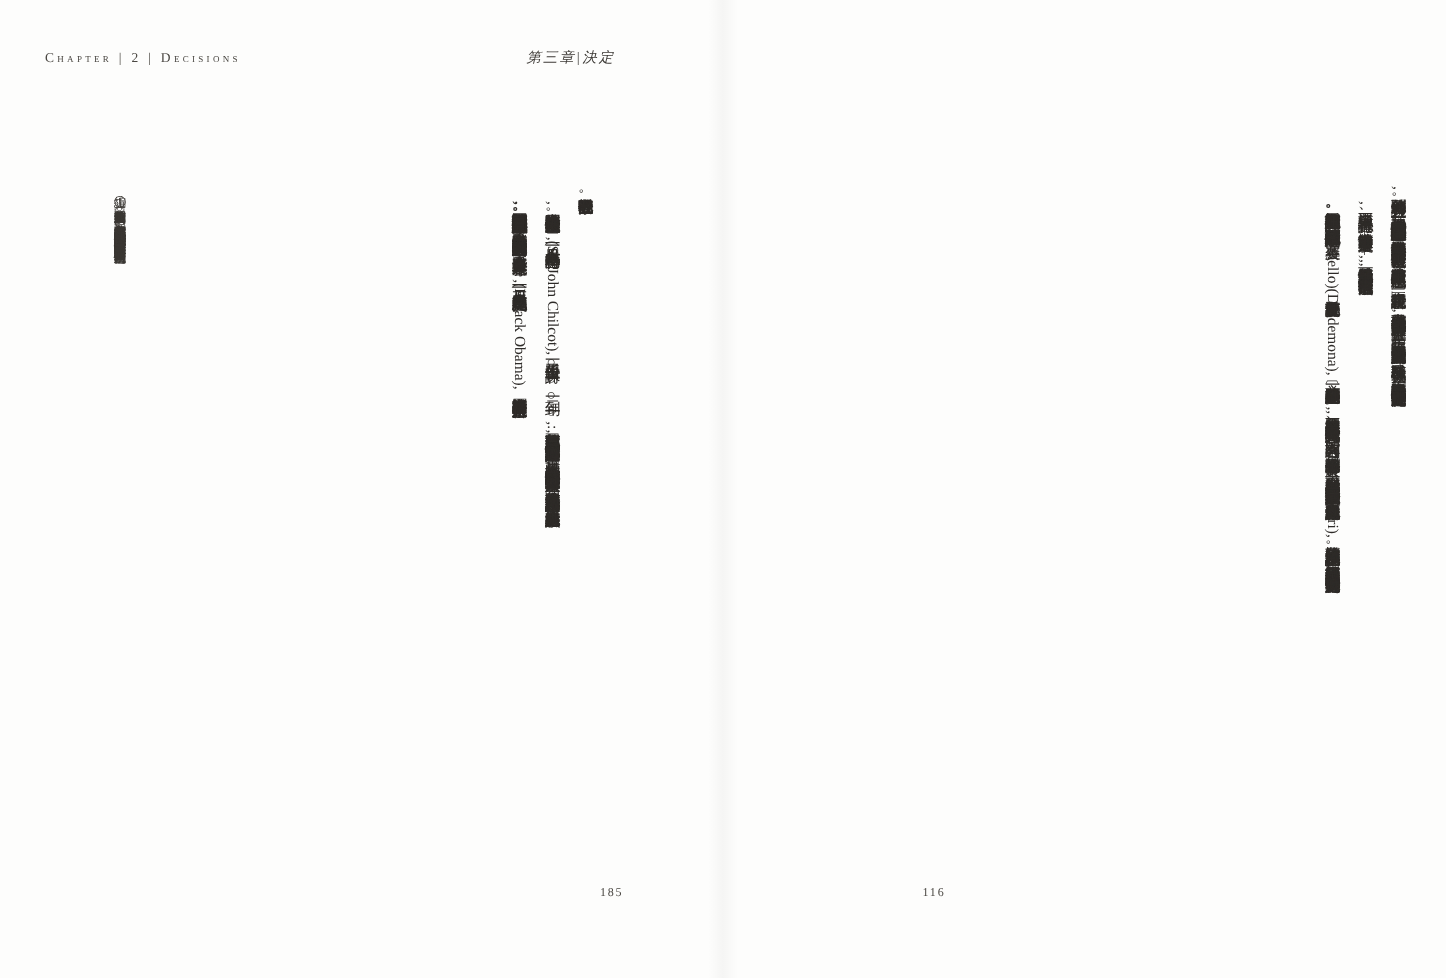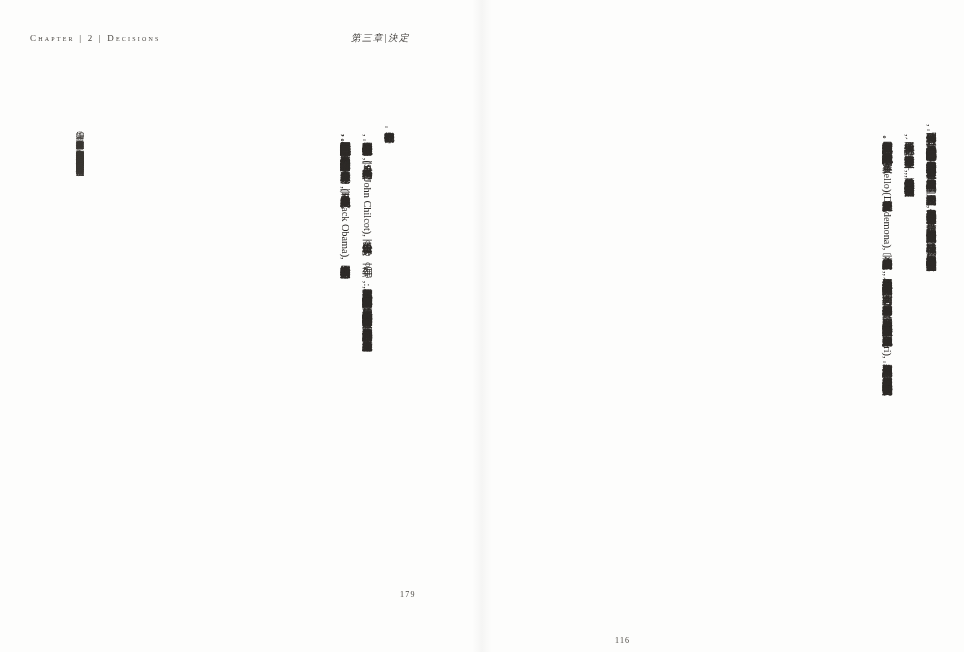--- a/index.html
+++ b/index.html
@@ -44,21 +44,21 @@
   .footnote{
     top:124px;left:30px;width:56px;height:382px;
     font-size:8px;line-height:14px;color:#3a3733;
   }
   .footnote-p{margin:0;padding-top:26px;text-indent:-26px;}
   .page-number{
     position:absolute;top:590px;
     font-size:8px;letter-spacing:1.2px;color:#4a4742;
   }
   #pagenum-117{left:400px;}
-  #pagenum-116{left:615px;margin-top:46px;}
+  #pagenum-116{left:615px;}
 </style>
 </head>
 <body>
 
 <div class="spine"></div>
 
 <div class="running-head-en">Chapter | 2 | Decisions</div>
 
 <div class="running-head-zh">第三章|決定</div>
 
@@ -73,15 +73,15 @@
     <span>編①:</span><span>《奧賽羅》是英國劇作家莎士比亞於一六○三年左右所寫的悲劇,主角奧賽羅的部屬伊阿果因不滿奧賽羅重用副將凱西奧,於是挑撥奧賽羅與妻子的關係,暗示苔絲狄蒙娜與凱西奧有曖昧之情,最後奧賽羅被嫉妒心蒙蔽,在發現贈送給妻子定情的手帕,因遭人設計在凱西奧房裡被拾獲後,便不問原委怒殺了妻子,直到真相大白,他悔恨悲憤自刎。</span>
   </p>
 </div>
 
 <div id="page-right-text" class="vblock main-text">
   <p class="para"><span>你聽到傳聞,說對方有了外遇。根據古希臘人的意見,</span><span class="bold">稱職的慎思者應該遵循的第一條規則是,「不要急著考慮」。</span><span>慎思沒有衝動的容身之處,大吵一架後你可能會想離開另一半,但到了下週,往往事情看起來就不一樣了。確實有句希臘諺語是這麼說的:「在晚上慎思。」(我們會說「睡一覺起來再說」。)在電子郵件出現之前,我們會在生氣時寫實體信,放在大門邊,打算早上拿去寄。等隔天醒來,明亮的陽光一照,我們就明白自己並不是真的想立刻離婚、辭職或移民,信就被撕掉了。網路讓倉卒通訊變得更加危險,在情緒激動時,最好完全避開電子郵件和社群媒體。</span></p>
   <p class="para indent"><span>亞里斯多德說,進行認真、慎重的考慮時,速度本身並不重要——他知道有些人可以很快想清楚,但有些人,縱使需要更多時間,也仍然是非常傑出的決策者。</span></p>
   <p class="para indent"><span class="bold">第二條規則是確認所有資訊。不正確的知識永遠不可能產生正確的決定。</span><span>奧賽羅(Othello)在決定殺掉妻子苔絲狄蒙娜(Desdemona)之前,應該先問清楚手帕一事的原委〔編註①〕。亞里斯多德上過柏拉圖學院,那裡經常討論的中心主題,就是真正的知識與意見、謠言之間有何不同。說你的另一半有外遇的傳聞,不等於事實。這可能不容易辦到:我有個朋友也是學者,她的丈夫深信她有了外遇,於是雇用私家偵探要拍到可以證實的照片或影片。結果他只發現她跟一部很原始的雅達利(Atari)電腦難分難捨,因為她正在編寫授課講義。雇用偵探是極端手段,不過還有別的方法可以確認,包括直接去問另一半,看他們對這則傳聞有什麼反應,</span></p>
 </div>
 
-<div id="pagenum-117" class="page-number">179</div>
+<div id="pagenum-117" class="page-number">185</div>
 
 <div id="pagenum-116" class="page-number">116</div>
 
 </body></html>

